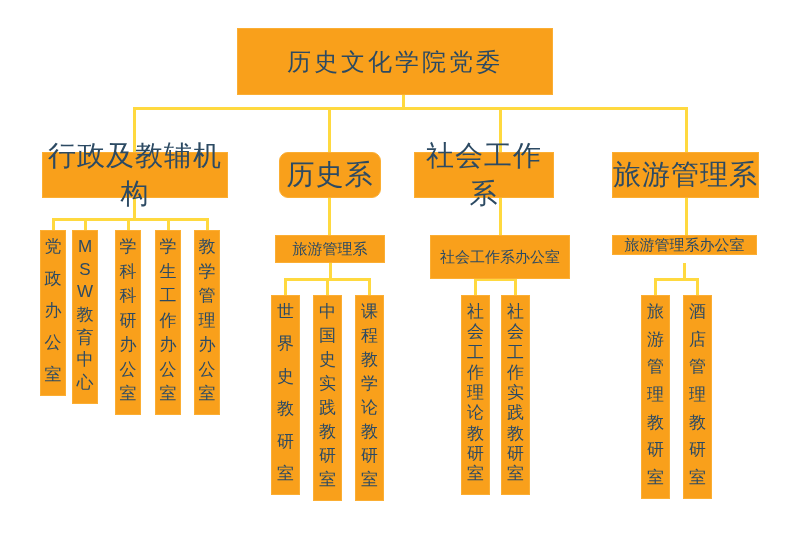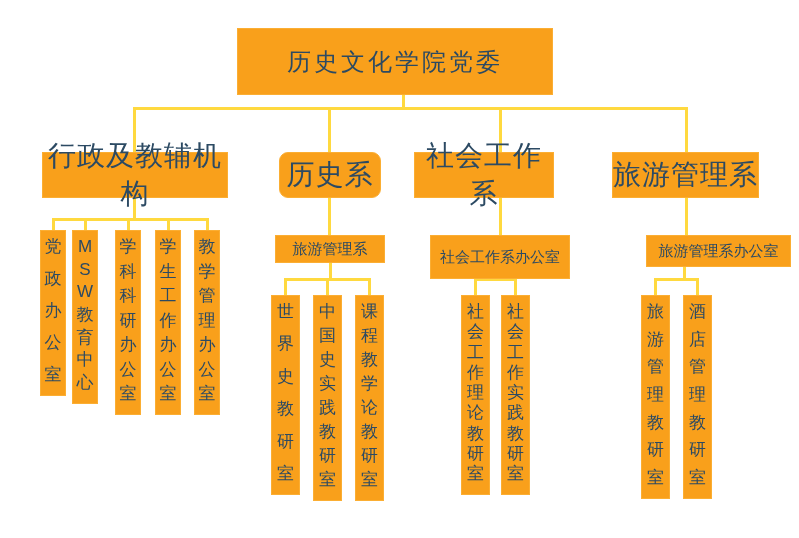--- a/index.html
+++ b/index.html
@@ -92,21 +92,21 @@
 
   <div class="node root-node" style="left:237px; top:28px; width:316px; height:67px;">历史文化学院党委</div>
 
   <div class="node dept-node" style="left:42px; top:152px; width:186px; height:46px;">行政及教辅机构</div>
   <div class="node dept-node" style="left:279px; top:152px; width:102px; height:46px;border-radius:9px;">历史系</div>
   <div class="node dept-node" style="left:414px; top:152px; width:140px; height:46px;">社会工作系</div>
   <div class="node dept-node" style="left:612px; top:152px; width:147px; height:46px;">旅游管理系</div>
 
   <div class="node office-node" style="left:275px; top:235px; width:110px; height:28px;">旅游管理系</div>
   <div class="node office-node" style="left:430px; top:235px; width:140px; height:44px;">社会工作系办公室</div>
-  <div class="node office-node" style="left:612px; top:235px; width:145px; height:32px;margin-left:34px;">旅游管理系办公室</div>
+  <div class="node office-node" style="left:612px; top:235px; width:145px; height:20px;">旅游管理系办公室</div>
 
   <div class="node vbox" style="left:40px; top:230px; width:26px; height:166px;">
       <span class="vchar">党</span>
       <span class="vchar">政</span>
       <span class="vchar">办</span>
       <span class="vchar">公</span>
       <span class="vchar">室</span>
     </div>
   <div class="node vbox" style="left:72px; top:230px; width:26px; height:174px;">
       <span class="vchar">M</span>

